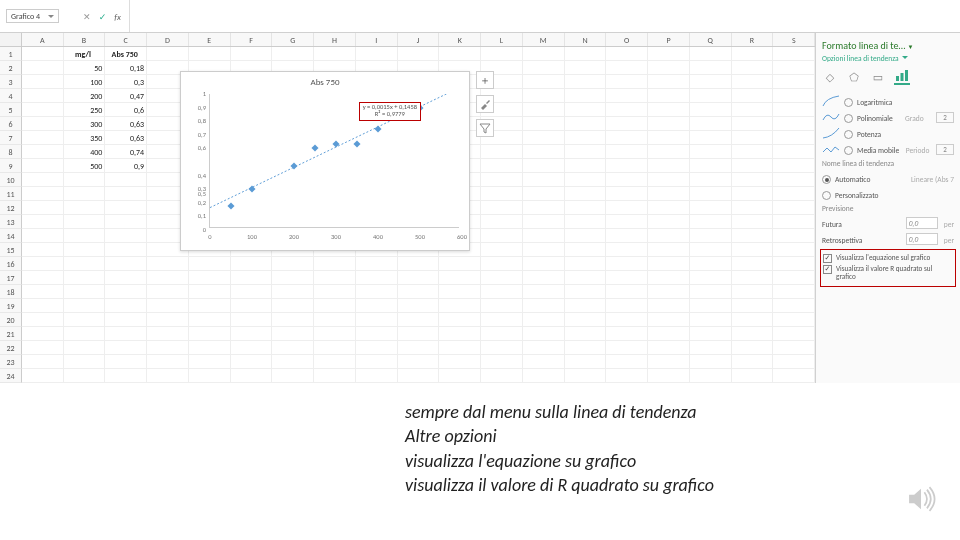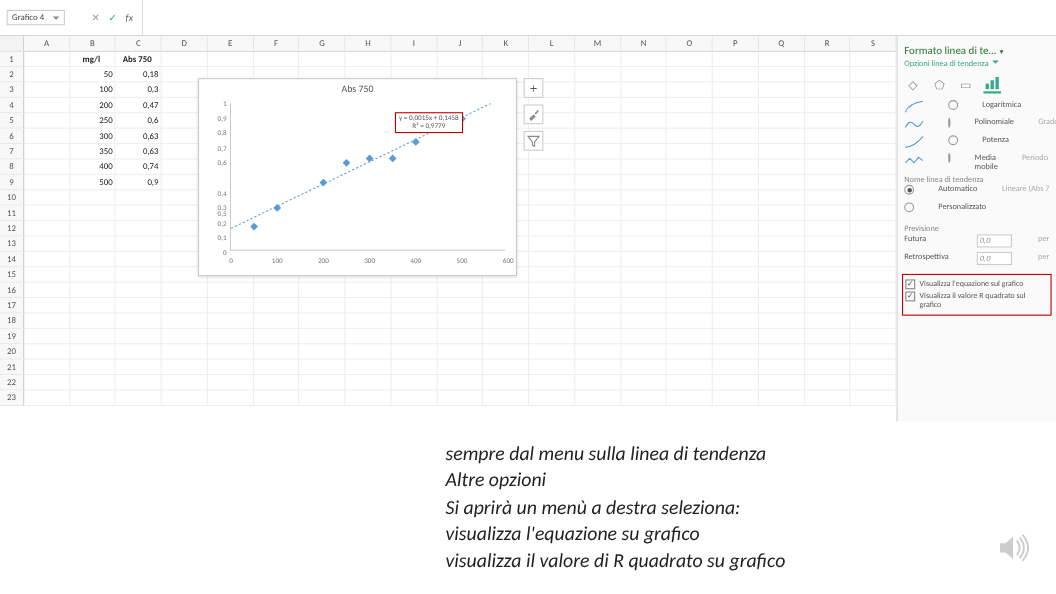--- a/index.html
+++ b/index.html
@@ -46,21 +46,21 @@
 
   
   .sp-title { font-size: 10px; color: #2b7a2b; padding: 6px 6px 2px; }
   .sp-title .dd { color: #2b7a2b; font-size: 6px; margin-left: 2px; }
   .sp-sub { font-size: 7.5px; color: #3a8; padding: 0 6px 4px; position: relative; }
   .sp-sub::after { content: ""; display: inline-block; border: 3px solid transparent; border-top-color: #3a8; margin-left: 3px; vertical-align: middle; }
   .sp-iconrow { display: flex; gap: 8px; padding: 2px 6px 6px; }
   .sp-iconrow .si { width: 16px; height: 16px; display: flex; align-items: center; justify-content: center; color: #888; font-size: 11px; }
   .sp-iconrow .si.active { border-bottom: 2px solid #3a8; color: #3a8; }
   .sp-body { padding: 0 6px; overflow: hidden; }
-  .opt-row { display: flex; align-items: flex-start; gap: 22px; height: 16px; font-size: 7.5px; color: #555; }
+  .opt-row { display: flex; align-items: flex-end; gap: 4px; height: 16px; font-size: 7.5px; color: #555; }
   .opt-row .mini-icon { width: 18px; height: 12px; position: relative; }
   .mini-icon svg { width: 18px; height: 12px; }
   .opt-row .radio { width: 9px; height: 9px; border: 1px solid #999; border-radius: 50%; display: inline-flex; align-items: center; justify-content: center; }
   .opt-row .radio.on::after { content: ""; width: 4px; height: 4px; background: #555; border-radius: 50%; }
   .opt-row .spin { margin-left: auto; width: 18px; text-align: center; border: 1px solid #ccc; font-size: 7px; color: #888; padding: 0 0; }
   .sec-label { font-size: 7.5px; color: #888; margin-top: 4px; }
   .plain-input { border: 1px solid #ccc; font-size: 7px; padding: 0 2px; color: #888; height: 12px; font-style: italic; }
   .check-block { border: 1.5px solid #b00; margin: 4px 4px 0 4px; padding: 3px 2px; }
   .check-row { display: flex; align-items: flex-start; gap: 4px; font-size: 7.2px; color: #555; line-height: 1.15; padding: 1px 0; }
   .check-row .chk { width: 9px; height: 9px; border: 1px solid #888; display: inline-flex; align-items: center; justify-content: center; font-size: 7px; color: #444; flex-shrink: 0; }
@@ -588,20 +588,42 @@
           <div class="cell"></div>
           <div class="cell"></div>
           <div class="cell"></div>
           <div class="cell"></div>
           <div class="cell"></div>
           <div class="cell"></div>
           <div class="cell"></div>
         </div>
         <div class="grid-row">
           <div class="row-hdr">23</div>
+          <div class="cell"></div>
+          <div class="cell"></div>
+          <div class="cell"></div>
+          <div class="cell"></div>
+          <div class="cell"></div>
+          <div class="cell"></div>
+          <div class="cell"></div>
+          <div class="cell"></div>
+          <div class="cell"></div>
+          <div class="cell"></div>
+          <div class="cell"></div>
+          <div class="cell"></div>
+          <div class="cell"></div>
+          <div class="cell"></div>
+          <div class="cell"></div>
+          <div class="cell"></div>
+          <div class="cell"></div>
+          <div class="cell"></div>
+          <div class="cell"></div>
+        </div>
+        <div class="grid-row">
+          <div class="row-hdr">24</div>
           <div class="cell"></div>
           <div class="cell"></div>
           <div class="cell"></div>
           <div class="cell"></div>
           <div class="cell"></div>
           <div class="cell"></div>
           <div class="cell"></div>
           <div class="cell"></div>
           <div class="cell"></div>
           <div class="cell"></div>
@@ -754,21 +776,20 @@
           <span class="chk">✓</span>
           <span>Visualizza il valore R quadrato sul grafico</span>
         </div>
       </div>
   </div>
 </div>
 
 <div class="caption" id="caption">
     <div>sempre dal menu sulla linea di tendenza</div>
     <div>Altre opzioni</div>
-    <div>Si aprirà un menù a destra seleziona:</div>
     <div>visualizza l'equazione su grafico</div>
     <div>visualizza il valore di R quadrato su grafico</div>
   </div>
 
 <div class="speaker">
   <svg viewBox="0 0 40 40">
     <path d="M6 15 H12 L20 8 V32 L12 25 H6 Z" fill="#ccc"></path>
     <path d="M24 12 Q30 20 24 28" fill="none" stroke="#ccc" stroke-width="2"></path>
     <path d="M27 9 Q36 20 27 31" fill="none" stroke="#ccc" stroke-width="2"></path>
     <path d="M30 6 Q42 20 30 34" fill="none" stroke="#ccc" stroke-width="2"></path>

